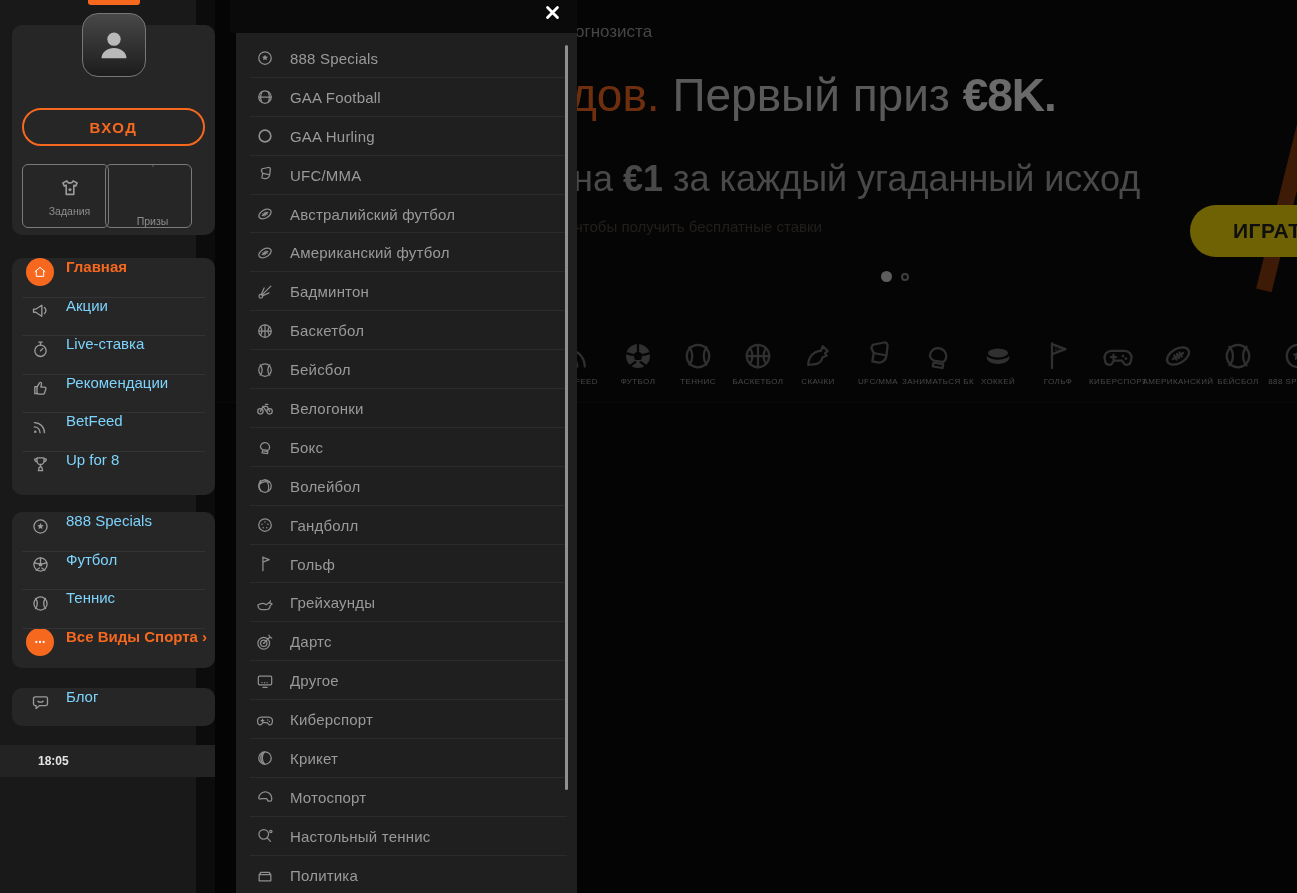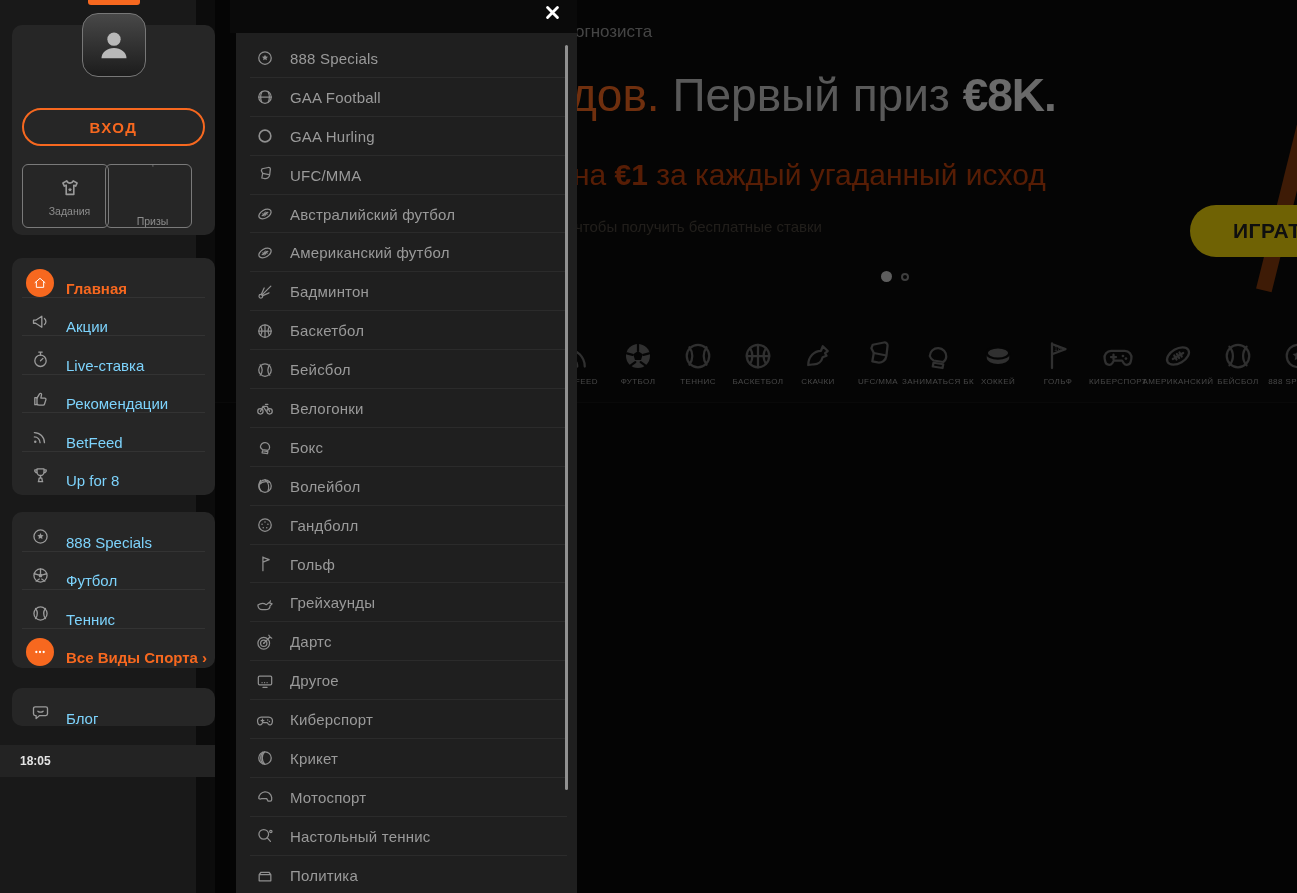--- a/index.html
+++ b/index.html
@@ -22,40 +22,40 @@
   .mini-btn { position:absolute; top:139px; width:87px; height:64px; border:1px solid #7a7a7a; border-radius:6px;
               display:flex; flex-direction:column; align-items:center; justify-content:center; gap:3px;
               color:#9a9a9a; cursor:pointer; background:transparent;padding-left:8px; }
   .mini-btn .ic { width:26px; height:26px; }
   .mini-btn .lbl { font-size:10.5px; color:#8d8d8d; }
   .mini-tasks { left:10px; } .mini-prizes { left:93px;gap:48px; }
 
   .nav-card { top:258px; height:237px; }
   .sports-card { top:512px; height:156px; }
   .blog-card { top:688px; height:38px; }
-  .side-row { position:relative; height:38.5px; display:flex; align-items:flex-end; padding-left:14px; cursor:pointer; }
+  .side-row { position:relative; height:38.5px; display:flex; align-items:flex-start; padding-left:14px; cursor:pointer; }
   .side-row .icwrap { width:28px; height:28px; display:flex; align-items:center; justify-content:center; color:#9b9b9b; flex:0 0 28px; }
   .side-row .ic { width:21px; height:21px; }
   .side-row .label { margin-left:12px; font-size:15px; color:#7dd3fc; }
   .side-row + .side-row::before { content:""; position:absolute; left:10px; right:10px; top:0; height:1px; background:#333; }
   .side-row.active .label { color:#f7681f; font-weight:bold; }
   .side-row .bubble { width:28px; height:28px; border-radius:50%; background:#f7681f; color:#fff;
                       display:flex; align-items:center; justify-content:center; }
   .side-row .bubble .ic { width:16px; height:16px; }
   .side-row .chev { color:#f7681f; font-weight:bold; font-size:15px; margin-left:4px; }
   .time-bar { position:absolute; left:0; top:745px; width:215px; height:32px; background:#232323;
-              color:#e3e3e3; font-size:12px; font-weight:bold; line-height:32px; padding-left:20px; }
+              color:#e3e3e3; font-size:12px; font-weight:bold; line-height:32px; padding-left:38px; }
 
   
   .main { position:absolute; left:215px; top:0; width:1082px; height:893px; background:#0c0c0c; overflow:hidden; }
   .banner-top-text { position:absolute; left:360px; top:22px; font-size:17px; color:#9a9a9a; }
   .headline { position:absolute; left:355px; top:68px; font-size:46px; color:#c6c6c6; white-space:nowrap; }
   .headline .hl-orange { color:#f7681f; }
   .headline .hl-bold { color:#eaeaea; font-weight:800; letter-spacing:-1px; }
-  .subtitle { position:absolute; left:358px; top:158px; font-size:30px; color:#c2410c; white-space:nowrap;text-align:right; }
+  .subtitle { position:absolute; left:358px; top:158px; font-size:36px; color:#a3a3a3; white-space:nowrap;text-align:right; }
   .subtitle .sb-bold { font-weight:800; }
   .fineprint { position:absolute; left:360px; top:218px; font-size:15px; color:#4a443c; }
   .ribbon { position:absolute; left:1062px; top:118px; width:16px; height:175px; background:#8a3c0e; transform:rotate(14deg); }
   .cta-btn { position:absolute; left:975px; top:205px; width:170px; height:52px; border:none; border-radius:26px;
              background:#f5d90a; color:#222; font-weight:bold; font-size:21px; letter-spacing:0.5px; cursor:pointer; }
   .dots { position:absolute; left:666px; top:271px; display:flex; gap:9px; align-items:center; }
   .dot { width:11px; height:11px; border-radius:50%; background:#cfcfcf; cursor:pointer; }
   .dot.inactive { width:8px; height:8px; background:transparent; border:2px solid #8a8a8a; }
   .strip { position:absolute; left:333px; top:338px; display:flex; }
   .strip-item { width:60px; display:flex; flex-direction:column; align-items:center; cursor:pointer; }

